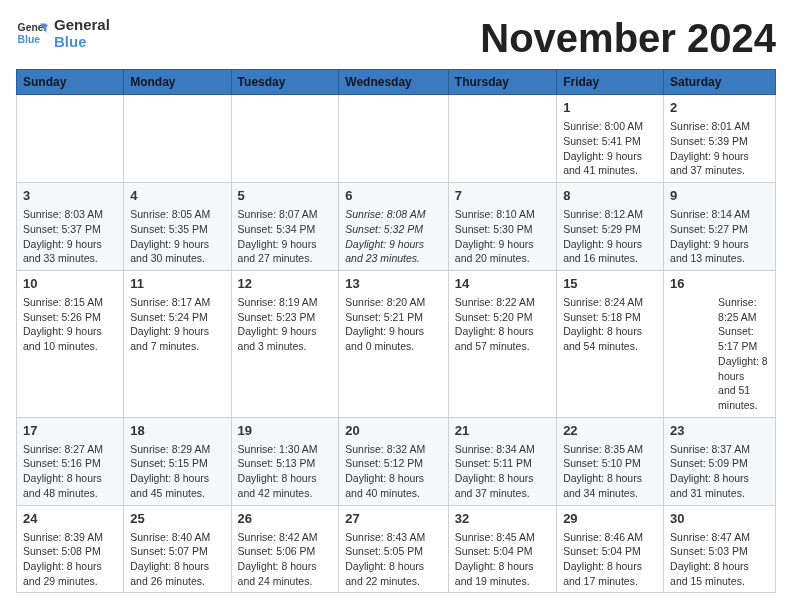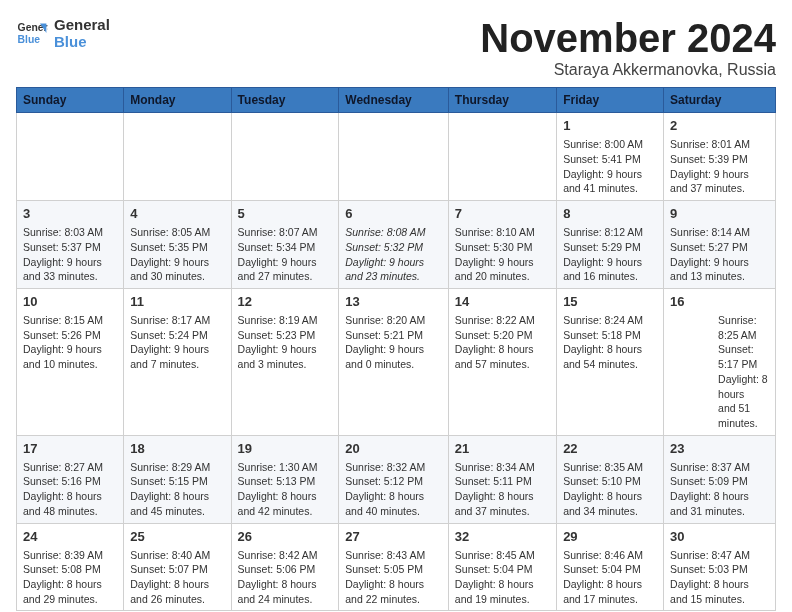--- a/index.html
+++ b/index.html
@@ -90,21 +90,20 @@
       <polygon points="30,8 38,8 38,20" fill="#4a90d9"></polygon>
     </svg>
     <div>
       <div style="font-size:15px;font-weight:bold;color:#333;">
         <span style="color:#333;">General</span><br><span style="color:#4a90d9;">Blue</span>
       </div>
     </div>
   </div>
   <div class="title-block">
     <div class="month-title">November 2024</div>
-    <div class="location-title">Staraya Akkermanovka, Russia</div>
   </div>
 </div>
 
 <table class="calendar-table">
   <thead>
     <tr>
 
     <th>Sunday</th>
         <th>Monday</th>
         <th>Tuesday</th>

